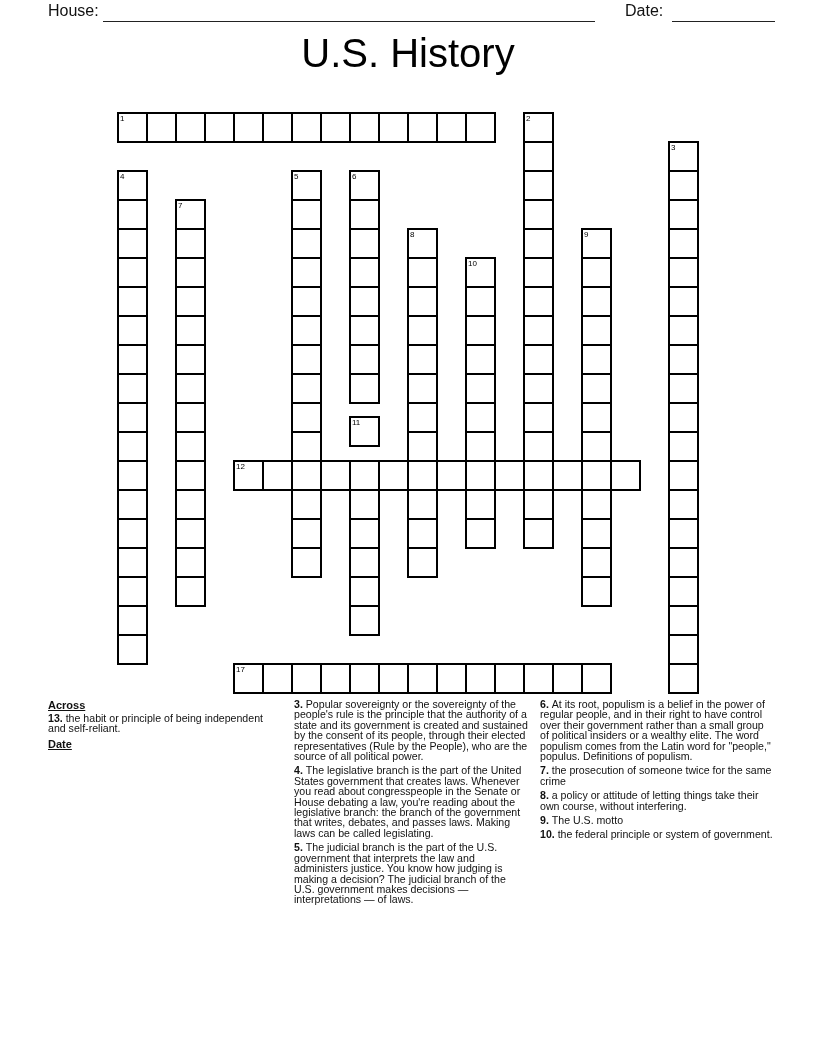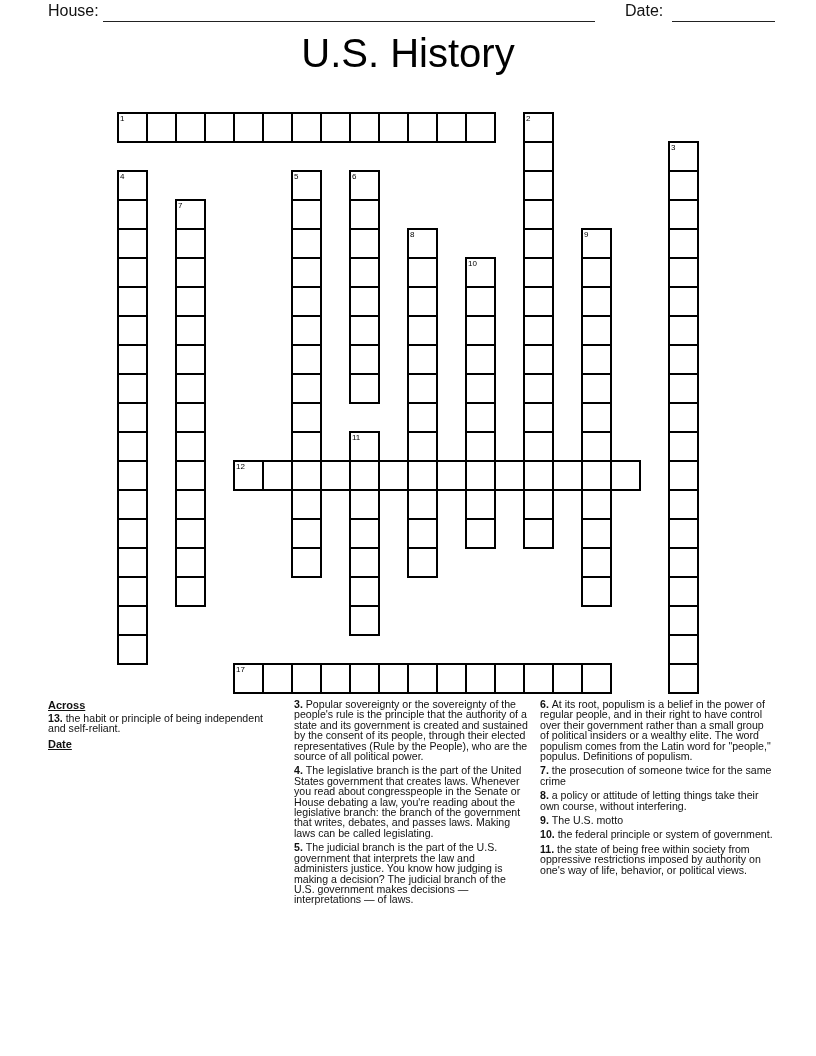--- a/index.html
+++ b/index.html
@@ -187,21 +187,21 @@
       </div>
       <div class="cell" style="left: 348px; top: 174px;"></div>
       <div class="cell" style="left: 348px; top: 203px;"></div>
       <div class="cell" style="left: 348px; top: 232px;"></div>
       <div class="cell" style="left: 348px; top: 261px;"></div>
       <div class="cell" style="left: 348px; top: 290px;"></div>
       <div class="cell" style="left: 348px; top: 319px;"></div>
       <div class="cell" style="left: 348px; top: 348px;"></div>
       <div class="cell" style="left: 348px; top: 377px;"></div>
       <div class="cell" style="left: 348px; top: 406px;"></div>
-      <div class="cell" style="left: 232px; top: 319px;">
+      <div class="cell" style="left: 232px; top: 304px;">
         <span class="cellnum">11</span>
       </div>
       <div class="cell" style="left: 232px; top: 348px;"></div>
       <div class="cell" style="left: 232px; top: 377px;"></div>
       <div class="cell" style="left: 232px; top: 406px;"></div>
       <div class="cell" style="left: 232px; top: 435px;"></div>
       <div class="cell" style="left: 232px; top: 464px;"></div>
       <div class="cell" style="left: 232px; top: 493px;"></div>
       <div class="cell" style="left: 116px; top: 348px;">
         <span class="cellnum">12</span>
@@ -240,17 +240,16 @@
         <p class="clue"><span class="clue-num">3. </span>Popular sovereignty or the sovereignty of the people's rule is the principle that the authority of a state and its government is created and sustained by the consent of its people, through their elected representatives (Rule by the People), who are the source of all political power.</p>
         <p class="clue"><span class="clue-num">4. </span>The legislative branch is the part of the United States government that creates laws. Whenever you read about congresspeople in the Senate or House debating a law, you're reading about the legislative branch: the branch of the government that writes, debates, and passes laws. Making laws can be called legislating.</p>
         <p class="clue"><span class="clue-num">5. </span>The judicial branch is the part of the U.S. government that interprets the law and administers justice. You know how judging is making a decision? The judicial branch of the U.S. government makes decisions — interpretations — of laws.</p>
       </div>
       <div class="clue-col">
         <p class="clue"><span class="clue-num">6. </span>At its root, populism is a belief in the power of regular people, and in their right to have control over their government rather than a small group of political insiders or a wealthy elite. The word populism comes from the Latin word for "people," populus. Definitions of populism.</p>
         <p class="clue"><span class="clue-num">7. </span>the prosecution of someone twice for the same crime</p>
         <p class="clue"><span class="clue-num">8. </span>a policy or attitude of letting things take their own course, without interfering.</p>
         <p class="clue"><span class="clue-num">9. </span>The U.S. motto</p>
         <p class="clue"><span class="clue-num">10. </span>the federal principle or system of government.</p>
-        <p class="clue"><span class="clue-num">11. </span>the state of being free within society from oppressive restrictions imposed by authority on one's way of life, behavior, or political views.</p>
       </div>
     </div>
 
 </div>
 
 </body></html>

